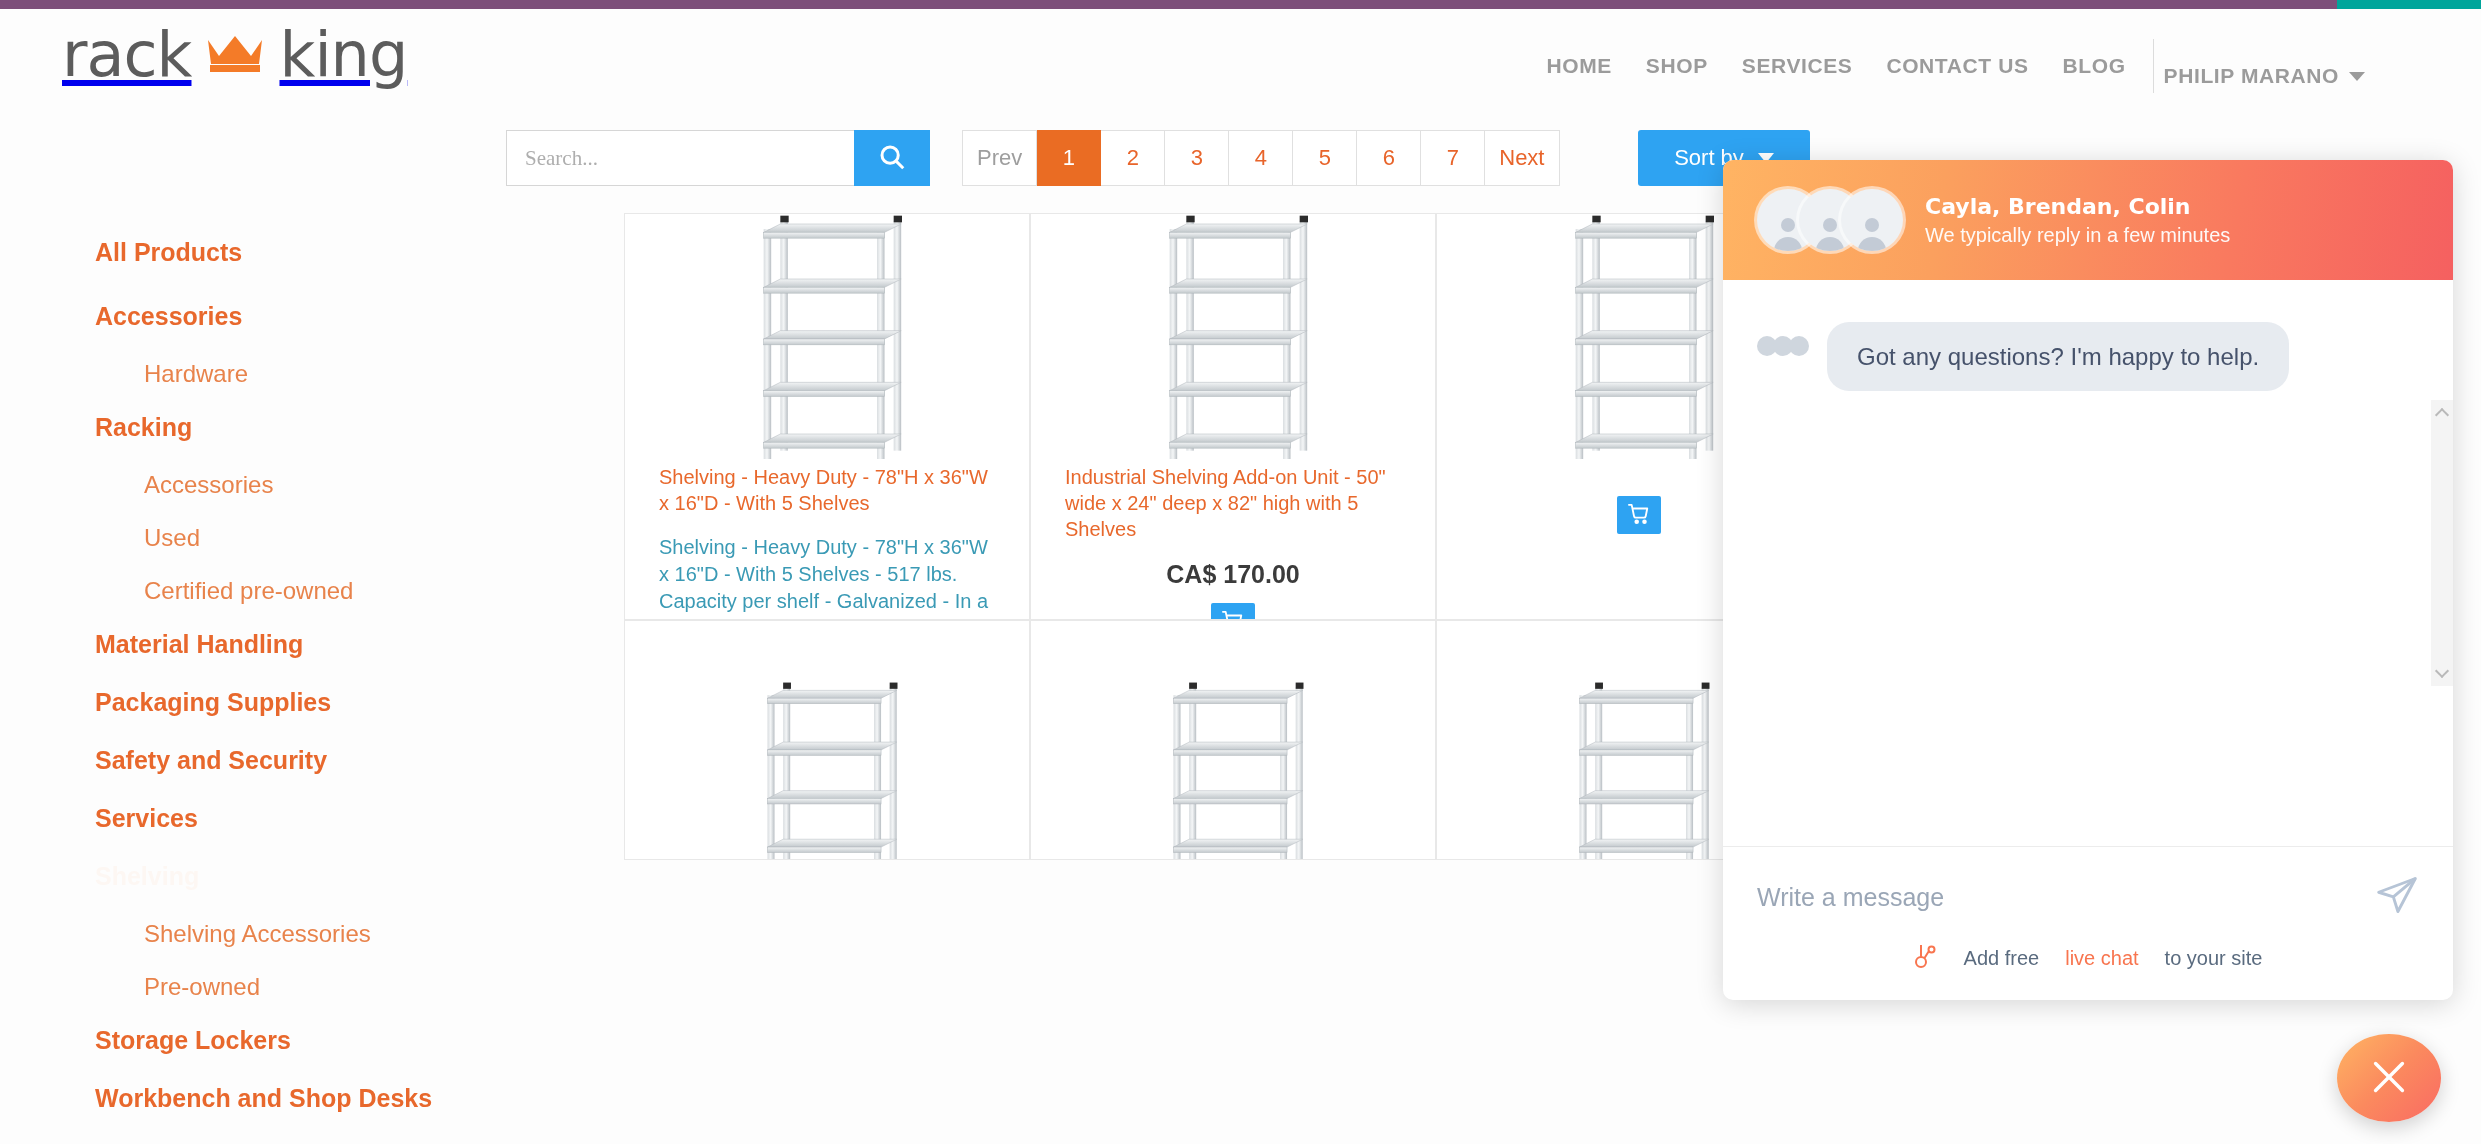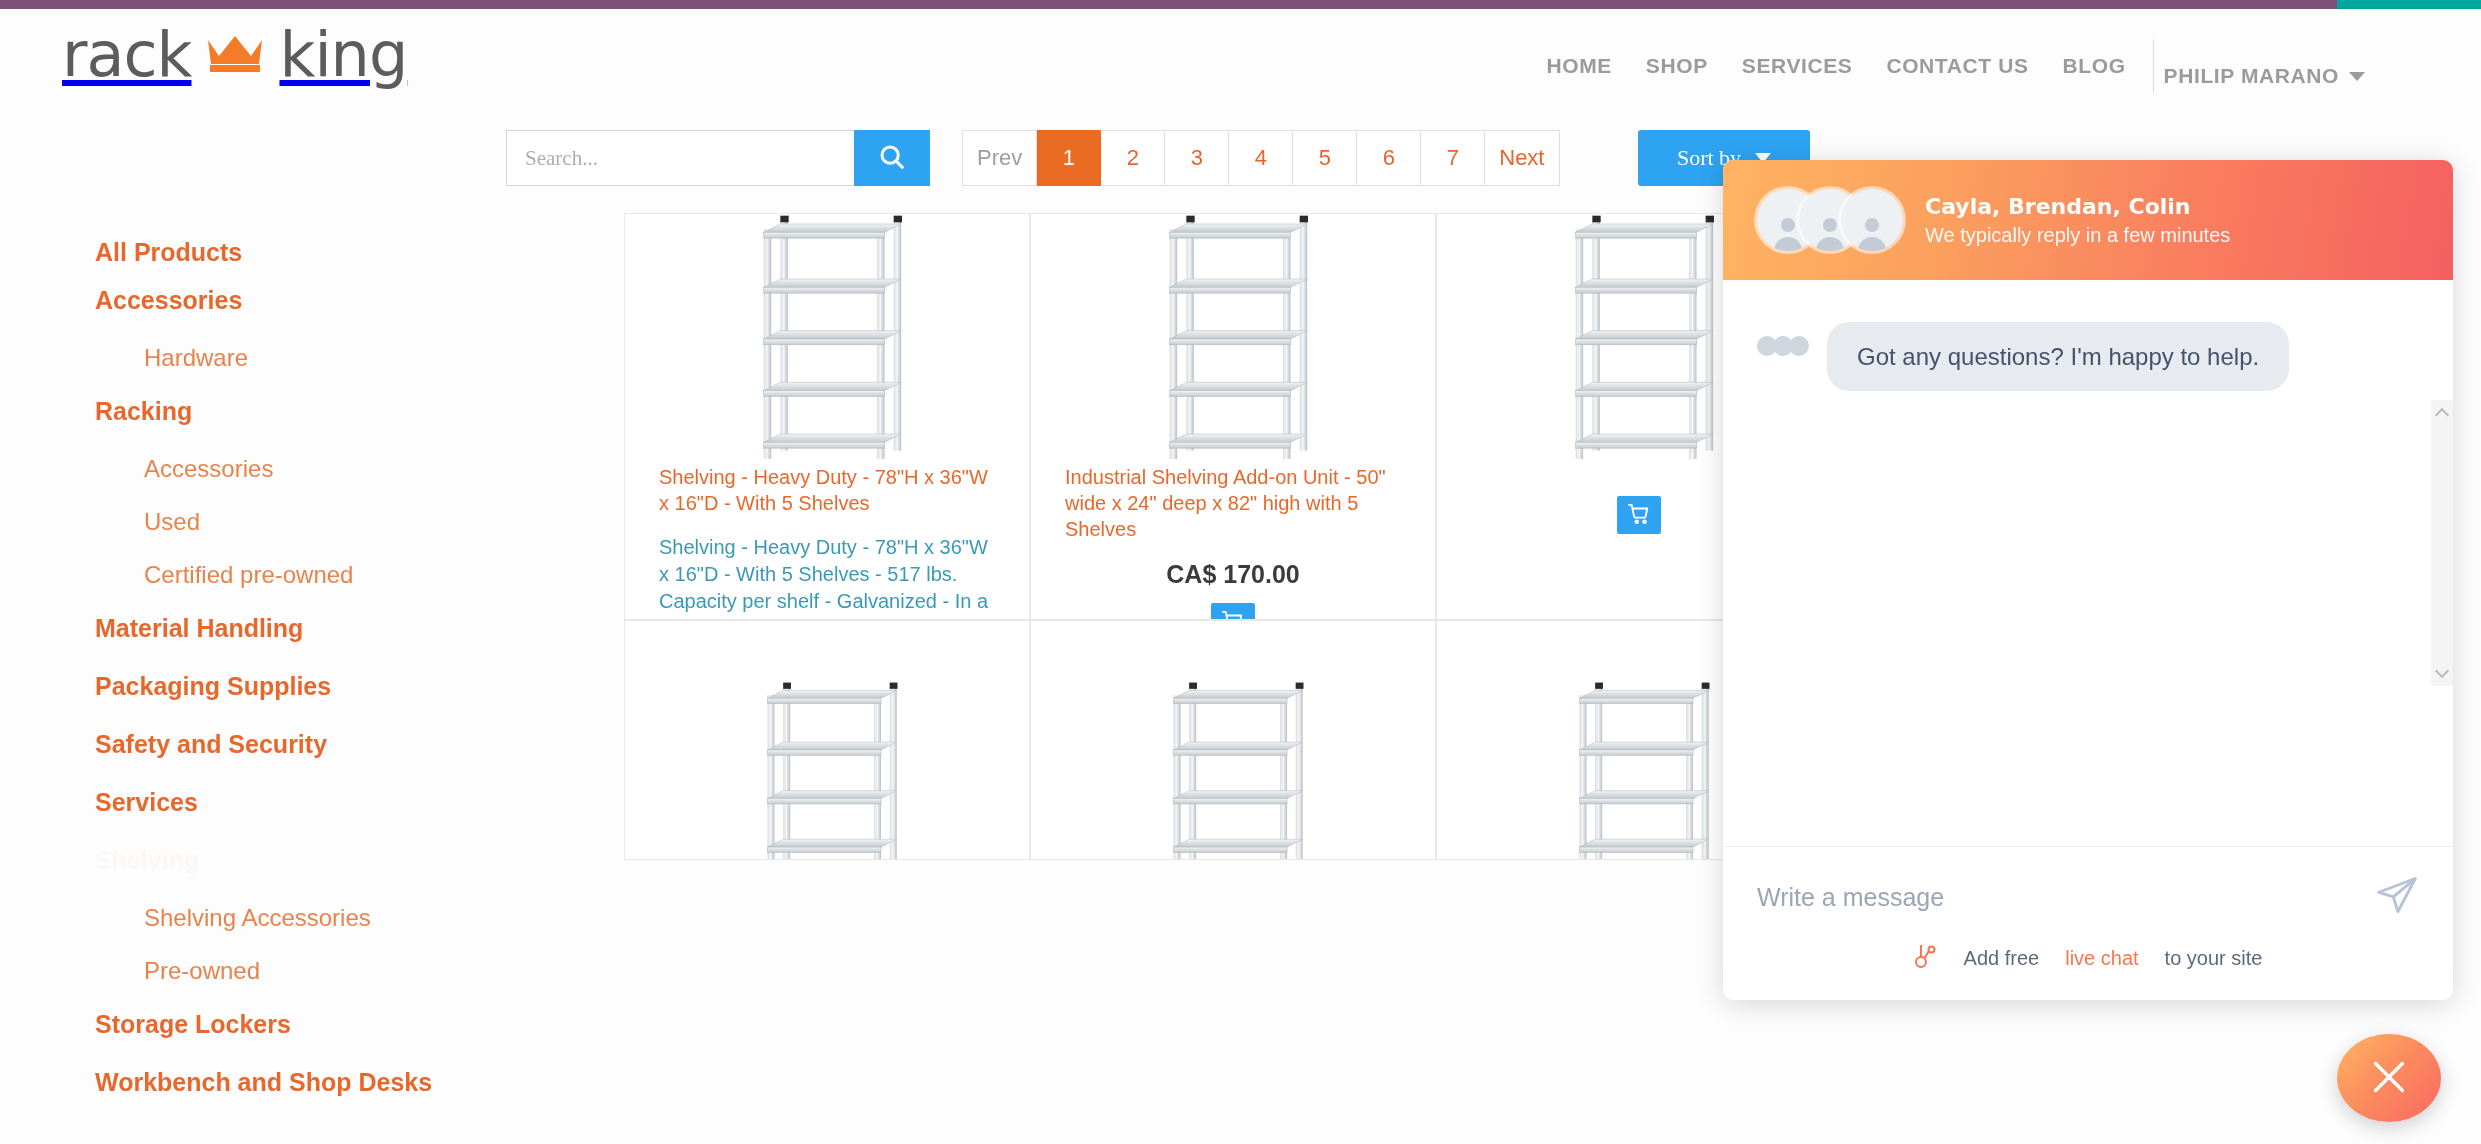--- a/index.html
+++ b/index.html
@@ -72,32 +72,32 @@
     font-family: "Liberation Sans", sans-serif; padding: 0 14px; white-space: nowrap;
   }
   .pg:first-child { border-left: 1px solid #e0e0e0; }
   .pg.muted { color: #9e9e9e; }
   .pg.active { background: #ea6c23; color: #fff; border-color: #ea6c23; font-weight: 400; }
 
   .sortby {
     position: absolute; left: 1638px; top: 0; height: 56px; min-width: 172px;
     background: #2ea3f2; color: #fff; border: none; border-radius: 3px; cursor: pointer;
     display: flex; align-items: center; justify-content: center; gap: 14px;
-    font-size: 22px; font-family: Liberation Serif, serif; padding: 16px 20px;
+    font-size: 22px; font-family: Liberation Sans, sans-serif; padding: 16px 20px;
   }
   .sortby .caret { width: 0; height: 0; border-left: 8px solid transparent; border-right: 8px solid transparent; border-top: 10px solid #fff; }
 
   
   .sidebar { position: absolute; left: 95px; top: 238px; width: 460px; }
   .cat { display: block; text-decoration: none; white-space: nowrap; }
   .cat-parent {
     font-size: 25px; font-weight: 700; color: #e8682c; margin-bottom: 29px;
     font-family: "Liberation Sans", sans-serif;
   }
-  .cat-parent.first { margin-bottom: 19px; }
+  .cat-parent.first { margin-bottom: 35px; }
   .cat-child {
     font-size: 24px; font-weight: 400; color: #e8834b; margin-left: 49px; margin-bottom: 25px;
     font-family: "Liberation Sans", sans-serif;
   }
   .cat-parent.ghost { color: #fdf7f3; }
 
   
   .grid {
     position: absolute; left: 624px; top: 213px; width: 1857px;
     display: grid; grid-template-columns: repeat(3, 406px); gap: 0;

